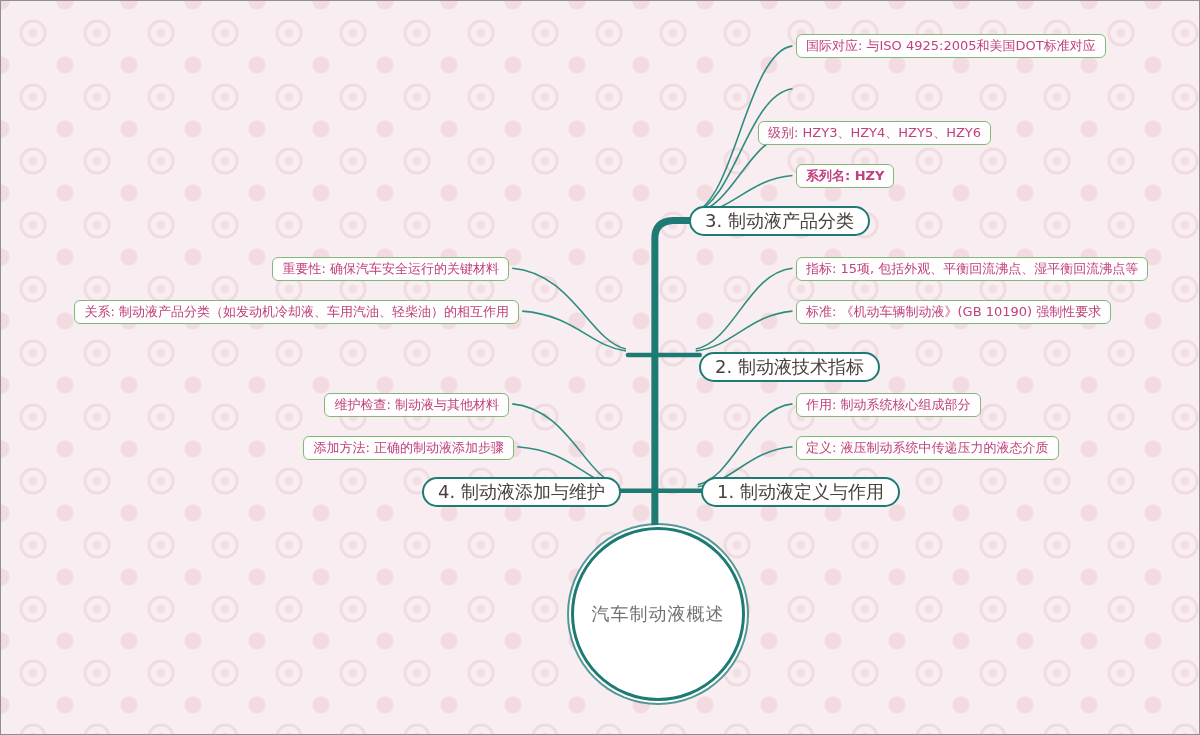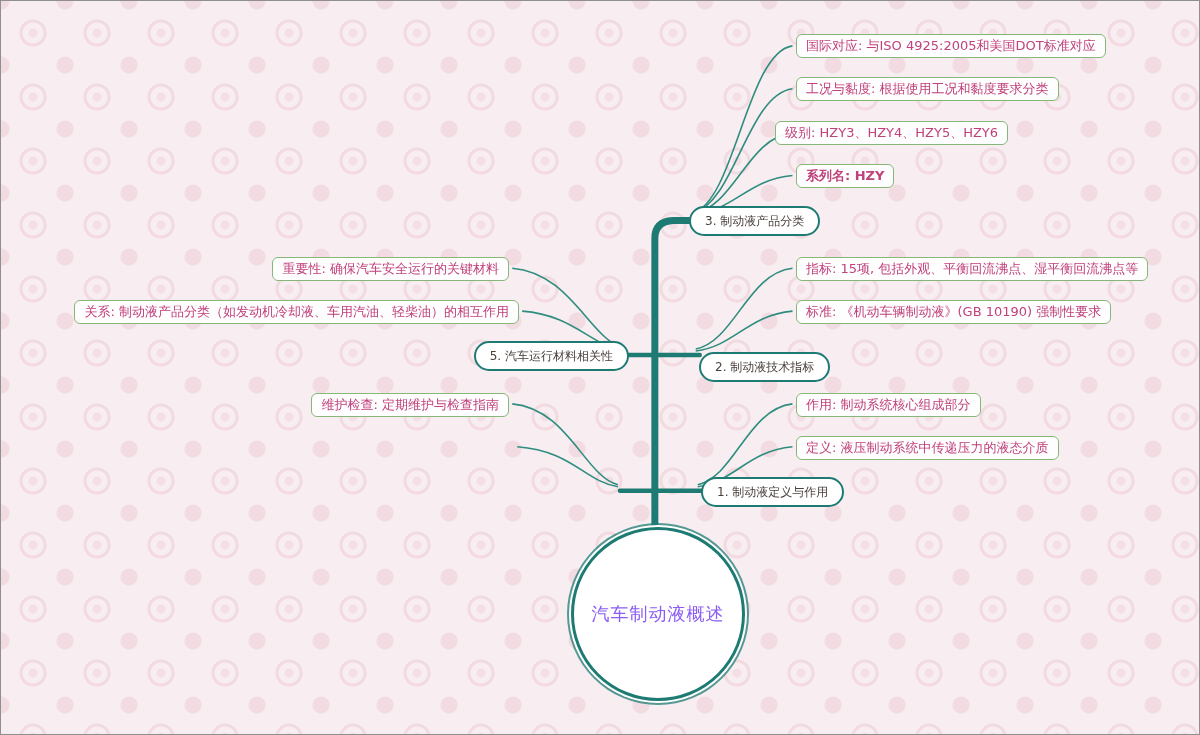--- a/index.html
+++ b/index.html
@@ -28,21 +28,21 @@
     white-space:nowrap;
     transform:translateY(-50%);
     box-sizing:border-box;
     z-index:2;
   }
   .branch{
     background:#ffffff;
     border:2px solid #1e7b74;
     border-radius:16px;
     padding:4px 14px;
-    font-size:12px;
+    font-size:18px;
     color:#4a403c;
     line-height:18px;
   }
   .leaf{
     background:rgba(255,255,255,0.93);
     border:1px solid #85b878;
     border-radius:6px;
     padding:3px 9px;
     font-size:13px;
     color:#c0417c;
@@ -54,21 +54,21 @@
     width:168px;height:168px;
     border-radius:50%;
     background:#ffffff;
     border:3px solid #1e7b74;
     box-shadow:0 0 0 2px #ffffff, 0 0 0 4px rgba(30,123,116,0.75);
     display:flex;align-items:center;justify-content:center;
     z-index:3;
   }
   .center-circle span{
     font-size:18px;
-    color:#8b5cf6;
+    color:#737373;
     letter-spacing:1px;
   }
 </style>
 </head>
 <body>
 
 <div class="frame">
 
   <svg class="wires" viewBox="0 0 1200 735">
 
@@ -97,31 +97,31 @@
     <path d="M 618 487 C 585 482, 572 451, 517 447" fill="none" stroke="#2f8d7f" stroke-width="1.6"></path>
   </svg>
 
   <div class="center-circle">
     <span>汽车制动液概述</span>
   </div>
 
   <div class="node branch" style="left:700px;top:491px;">1. 制动液定义与作用</div>
   <div class="node branch" style="left:698px;top:355px;margin-top:11px;">2. 制动液技术指标</div>
   <div class="node branch" style="left:688px;top:220px;">3. 制动液产品分类</div>
-  <div class="node branch" style="right:570px;top:355px;">5. 汽车运行材料相关性</div>
+  <div class="node branch" style="right:578px;top:491px;">4. 制动液添加与维护</div>
 
   <div class="node leaf" style="left:795px;top:45px;">国际对应: 与ISO 4925:2005和美国DOT标准对应</div>
-  <div class="node leaf" style="left:795px;top:88px;">工况与黏度: 根据使用工况和黏度要求分类</div>
-  <div class="node leaf" style="left:774px;top:132px;">级别: HZY3、HZY4、HZY5、HZY6</div>
+  <div class="node leaf" style="left:757px;top:132px;">级别: HZY3、HZY4、HZY5、HZY6</div>
   <div class="node leaf" style="left:795px;top:175px;font-weight:bold;">系列名: HZY</div>
 
   <div class="node leaf" style="left:795px;top:268px;">指标: 15项, 包括外观、平衡回流沸点、湿平衡回流沸点等</div>
   <div class="node leaf" style="left:795px;top:311px;">标准: 《机动车辆制动液》(GB 10190) 强制性要求</div>
 
   <div class="node leaf" style="left:795px;top:404px;">作用: 制动系统核心组成部分</div>
   <div class="node leaf" style="right:690px;top:268px;">重要性: 确保汽车安全运行的关键材料</div>
 
   <div class="node leaf" style="left:795px;top:447px;">定义: 液压制动系统中传递压力的液态介质</div>
   <div class="node leaf" style="right:680px;top:311px;">关系: 制动液产品分类（如发动机冷却液、车用汽油、轻柴油）的相互作用</div>
 
-  <div class="node leaf" style="right:690px;top:404px;">维护检查: 定期维护与检查指南</div>
+  <div class="node leaf" style="right:690px;top:404px;">维护检查: 制动液与其他材料</div>
+  <div class="node leaf" style="right:685px;top:447px;">添加方法: 正确的制动液添加步骤</div>
 
 </div>
 
 </body></html>

